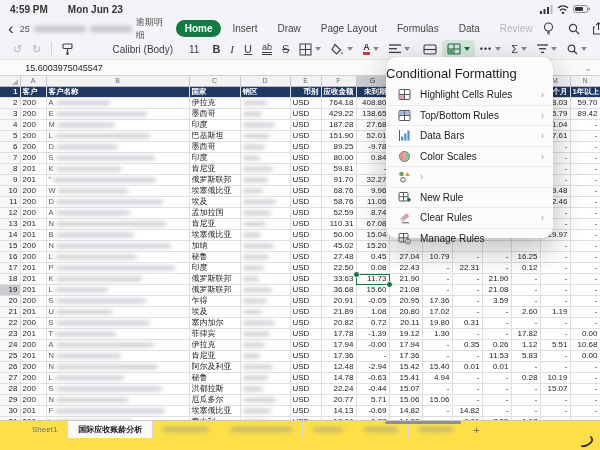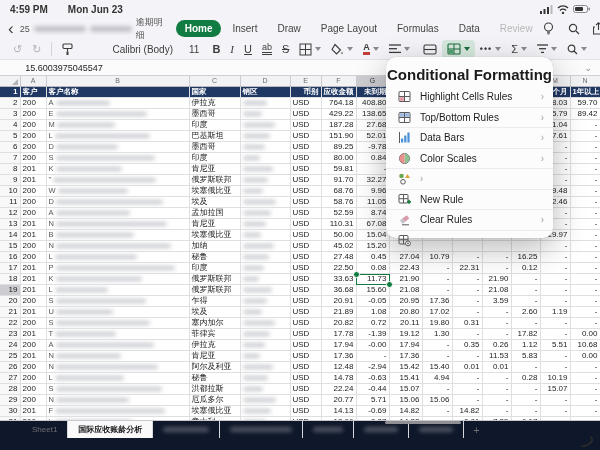--- a/index.html
+++ b/index.html
@@ -53,27 +53,27 @@
   td.gut.hl{background:#cdcdd1;color:#222;}
   tr.hdrrow td{background:#1F3864;color:#fff;font-weight:bold;font-size:7.5px;}
   td.num{text-align:right;}
   td.ctext{text-align:left;}
   .selbox{position:absolute;left:356px;top:198px;width:34px;height:11px;border:1.6px solid #107C41;box-sizing:border-box;z-index:5;}
   .selbox .h1,.selbox .h2{position:absolute;width:5px;height:5px;border-radius:50%;background:#107C41;border:1px solid #fff;}
   .selbox .h1{left:-4px;top:-4px;}
   .selbox .h2{right:-4px;bottom:-4px;}
   
   .menu{position:absolute;left:386px;top:57px;width:167px;height:181px;background:#fcfcfd;border-radius:10px;box-shadow:0 10px 32px rgba(0,0,0,.28),0 0 1px rgba(0,0,0,.25);z-index:10;box-sizing:border-box;padding-top:6px;}
-  .menu-title{text-align:center;font-size:15px;font-weight:bold;color:#1b1b1b;padding:3px 0 4px;}
+  .menu-title{text-align:left;font-size:13px;font-weight:normal;color:#1b1b1b;padding:3px 0 4px;}
   .mitem{display:flex;align-items:center;height:19.5px;padding:0 9px 0 11px;border-top:1px solid #ececee;cursor:default;}
   .mitem .ic{width:14px;height:14px;margin-right:9px;flex:none;display:flex;align-items:center;justify-content:center;}
   .mitem .lbl{font-size:10px;color:#1b1b1b;flex:1;}
   .mitem .chev{color:#b9b9be;font-size:10px;font-weight:bold;}
   
-  .sheetbar{position:absolute;left:0;top:420px;width:600px;height:30px;background:#0f172a;border-top:1px solid #c9c9cd;box-sizing:border-box;}
+  .sheetbar{position:absolute;left:0;top:420px;width:600px;height:30px;background:#fde047;border-top:1px solid #c9c9cd;box-sizing:border-box;}
   .tabs{display:flex;align-items:stretch;height:17px;padding-left:22px;}
   .stab{display:flex;align-items:center;padding:0 10px;font-size:8px;color:#6f6f73;border-right:1px solid #d8d8db;}
   .stab.active{background:#fafafb;color:#202020;font-weight:bold;}
   .addsheet{display:flex;align-items:center;padding:0 9px;color:#6f6f73;font-size:11px;}
   .hthumb{position:absolute;left:385px;top:0px;width:76px;height:3px;background:#8f8f94;border-radius:2px;}
   .scribble{position:absolute;right:6px;bottom:2px;}
   svg{display:block;}
 </style>
 </head>
 <body>
@@ -910,20 +910,21 @@
   <div class="mitem">
     <span class="ic">
         <svg width="13" height="13" viewBox="0 0 13 13">
           <rect x="1" y="1.5" width="9" height="8.5" rx="1" stroke="#5a5a5a" fill="none"></rect>
           <line x1="1" y1="5.7" x2="10" y2="5.7" stroke="#5a5a5a"></line>
           <line x1="5.5" y1="1.5" x2="5.5" y2="10" stroke="#5a5a5a"></line>
           <circle cx="10" cy="9.5" r="2.4" stroke="#5a5a5a" fill="#fff"></circle>
           <circle cx="10" cy="9.5" r="0.9" fill="#5a5a5a"></circle>
         </svg>
       </span>
+    <span class="lbl">Manage Rules</span>
     <span class="chev"></span>
   </div>
 </div>
 
 <div class="sheetbar">
   <div class="hthumb"></div>
   <div class="tabs" id="sheettabs">
       <div class="stab">Sheet1</div>
       <div class="stab active">国际应收账龄分析</div>
       <div class="stab">

